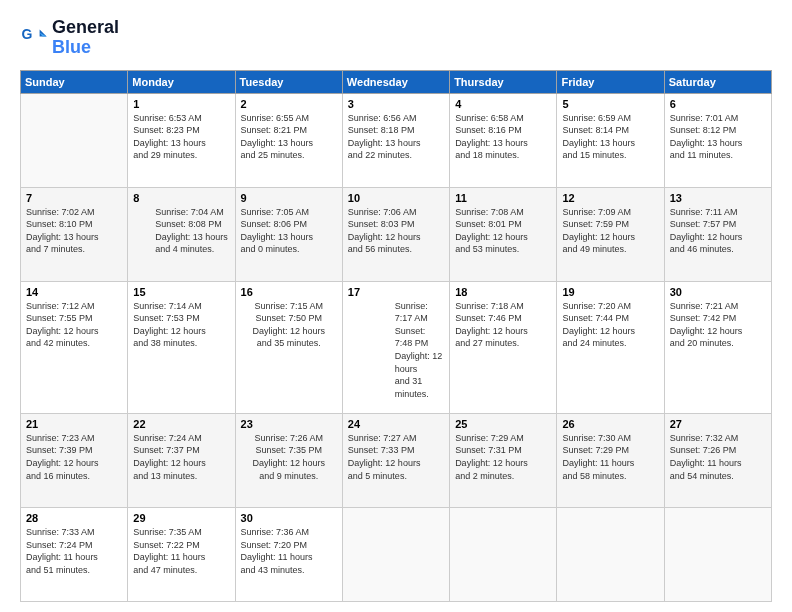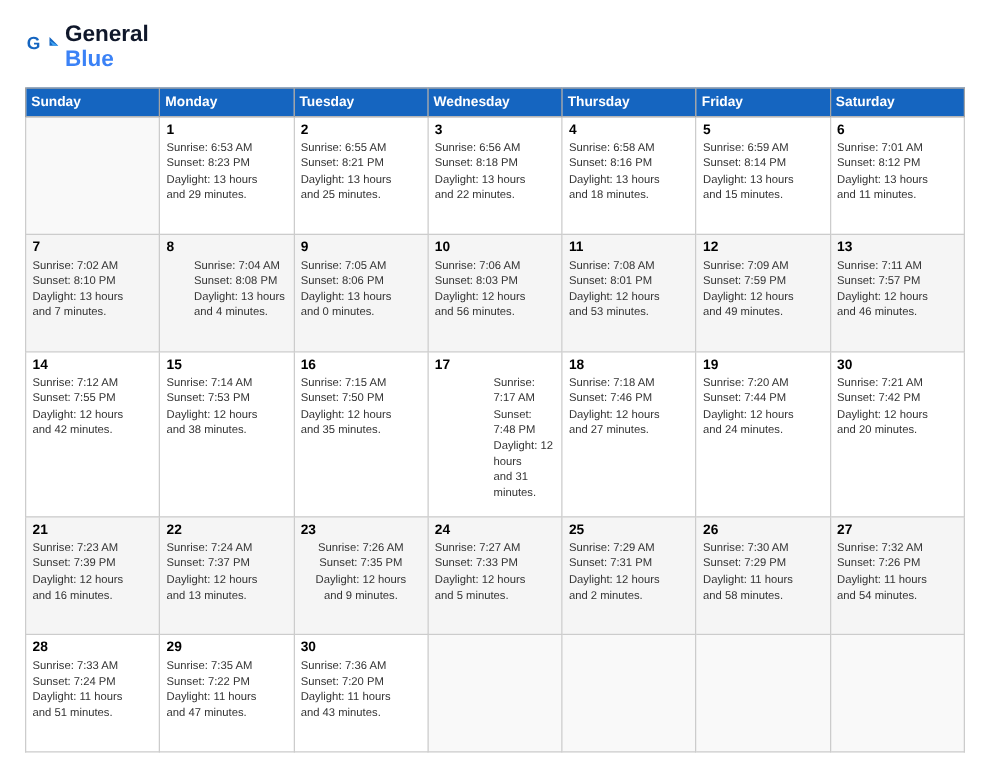--- a/index.html
+++ b/index.html
@@ -235,21 +235,21 @@
           </td>
           <td>
             <span class="day-num">15</span>
             <div class="day-info" style="white-space: pre-line;">Sunrise: 7:14 AM
 Sunset: 7:53 PM
 Daylight: 12 hours
 and 38 minutes.</div>
           </td>
           <td>
             <span class="day-num">16</span>
-            <div class="day-info" style="white-space: pre-line;">Sunrise: 7:15 AM
+            <div class="day-info" style="white-space: pre-line; text-align: center;">Sunrise: 7:15 AM
 Sunset: 7:50 PM
 Daylight: 12 hours
 and 35 minutes.</div>
           </td>
           <td>
             <span class="day-num">17</span>
             <div class="day-info" style="white-space: pre-line; margin-left: 47px;">Sunrise: 7:17 AM
 Sunset: 7:48 PM
 Daylight: 12 hours
 and 31 minutes.</div>

